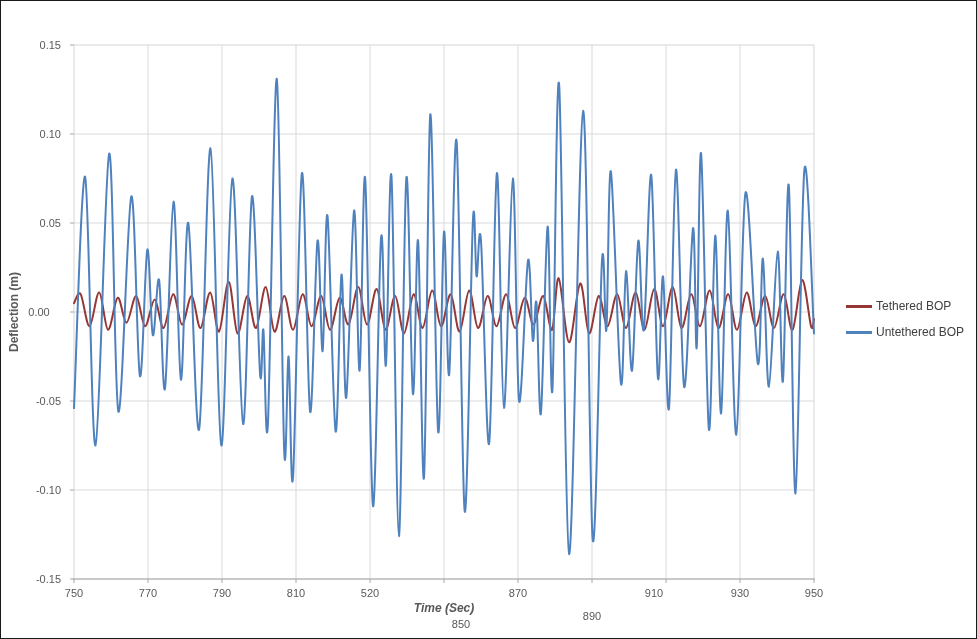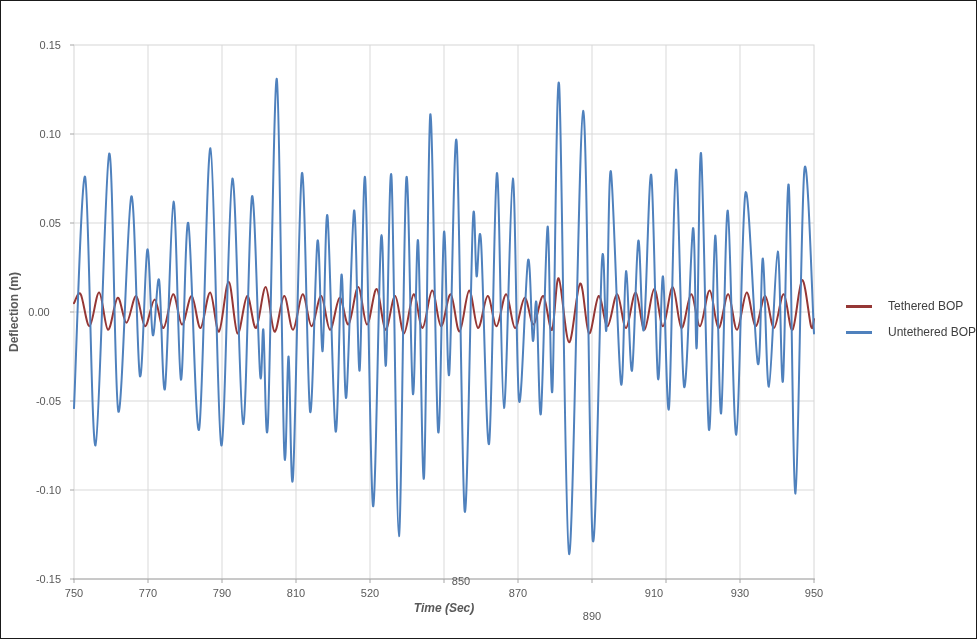--- a/index.html
+++ b/index.html
@@ -14,21 +14,21 @@
   }
   .x-tick-label{transform:translateX(-50%);}
   .y-tick-label{text-align:right;width:44px;}
   .axis-title{
     position:absolute;font-size:12px;font-weight:bold;color:#595959;
     white-space:nowrap;text-align:center;
   }
   #y-title{left:-66px;top:303px;width:160px;height:16px;transform:rotate(-90deg);}
   #x-title{left:343px;top:600px;width:200px;font-style:italic;}
   #legend{position:absolute;left:845px;top:292px;}
-  .legend-item{display:flex;align-items:center;height:26px;gap:12px;}
+  .legend-item{display:flex;align-items:center;height:26px;}
   .legend-swatch{display:inline-block;width:26px;height:3px;margin-right:4px;flex:0 0 26px;}
   .legend-label{font-size:12px;color:#404040;white-space:nowrap;}
 </style>
 </head>
 <body>
 
 <div id="frame">
   <svg id="chart-svg" width="975" height="637">
       <line x1="147" y1="44" x2="147" y2="578" stroke="#d9d9d9" stroke-width="1"></line>
       <line x1="221" y1="44" x2="221" y2="578" stroke="#d9d9d9" stroke-width="1"></line>
@@ -85,21 +85,21 @@
     <div class="legend-item">
       <span class="legend-swatch" style="background: rgb(79, 129, 189);"></span>
       <span class="legend-label">Untethered BOP</span>
     </div>
   </div>
 <div class="tick-label x-tick-label" style="left: 73px; top: 585px;">750</div>
     <div class="tick-label x-tick-label" style="left: 147px; top: 585px;">770</div>
     <div class="tick-label x-tick-label" style="left: 221px; top: 585px;">790</div>
     <div class="tick-label x-tick-label" style="left: 295px; top: 585px;">810</div>
     <div class="tick-label x-tick-label" style="left: 369px; top: 585px;">520</div>
-    <div class="tick-label x-tick-label" style="left: 443px; top: 573px; padding-left: 34px;">850</div>
+    <div class="tick-label x-tick-label" style="left: 443px; top: 616px; padding-left: 34px;">850</div>
     <div class="tick-label x-tick-label" style="left: 517px; top: 585px; text-align: right;">870</div>
     <div class="tick-label x-tick-label" style="left: 591px; top: 608px;">890</div>
     <div class="tick-label x-tick-label" style="left: 653px; top: 585px;">910</div>
     <div class="tick-label x-tick-label" style="left: 739px; top: 585px;">930</div>
     <div class="tick-label x-tick-label" style="left: 813px; top: 585px;">950</div>
     <div class="tick-label y-tick-label" style="left: 16px; top: 37px;">0.15</div>
     <div class="tick-label y-tick-label" style="left: 16px; top: 126px;">0.10</div>
     <div class="tick-label y-tick-label" style="left: 16px; top: 215px;">0.05</div>
     <div class="tick-label y-tick-label" style="left: 16px; top: 304px; text-align: center;">0.00</div>
     <div class="tick-label y-tick-label" style="left: 16px; top: 393px;">-0.05</div>

